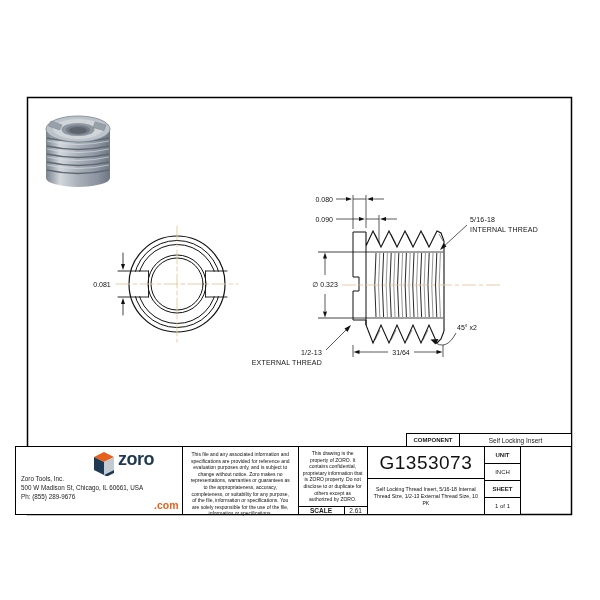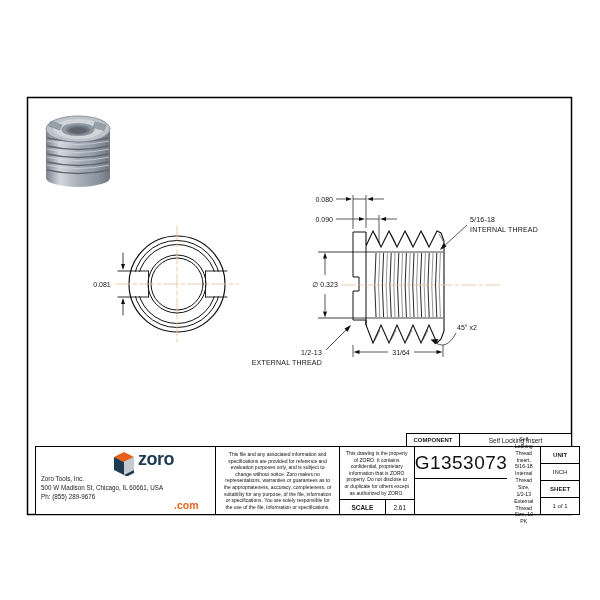--- a/index.html
+++ b/index.html
@@ -9,26 +9,26 @@
   }
   #sheet-svg{position:absolute;left:0;top:0;}
   .dimtext{font-family:"Liberation Sans",sans-serif;font-size:7px;fill:#111;}
   .lbltext{font-family:"Liberation Sans",sans-serif;font-size:7px;fill:#111;letter-spacing:.2px;}
   
   .tb{position:absolute;box-sizing:border-box;background:#fff;}
   .tb, .tb *{box-sizing:border-box;}
   #tb-component{left:406px;top:433px;width:166px;height:14px;border:1px solid #000;display:flex;}
   #tb-component .lab{width:53px;border-right:1px solid #000;display:flex;align-items:center;justify-content:center;font-size:6px;font-weight:bold;}
   #tb-component .val{flex:1;display:flex;align-items:center;justify-content:center;font-size:6.5px;}
-  #tb-main{left:35px;top:446px;width:545px;height:69px;border:1px solid #000;display:flex;}
+  #tb-main{left:15px;top:446px;width:506px;height:69px;border:1px solid #000;display:flex;}
   .cell{height:100%;position:relative;}
   #cell-logo{width:180px;}
   #cell-legal1{width:124px;border-left:1px solid #000;padding:4px 7px;display:flex;align-items:flex-start;}
   #cell-legal2{width:75px;border-left:1px solid #000;display:flex;flex-direction:column;}
-  #cell-part{width:127px;border-left:1px solid #000;display:flex;flex-direction:row;}
+  #cell-part{width:127px;border-left:1px solid #000;display:flex;flex-direction:column;}
   #cell-unit{width:39px;border-left:1px solid #000;display:flex;flex-direction:column;}
   .finetext{font-size:5px;line-height:1.32;text-align:center;color:#111;width:100%;}
   #legal2-text{flex:1;padding:3px 4px;display:flex;align-items:flex-start;}
   #scale-row{height:21px;border-top:1px solid #000;display:flex;}
   #scale-row .lab{width:46px;border-right:1px solid #000;display:flex;align-items:center;justify-content:center;font-weight:bold;font-size:6.5px;}
   #scale-row .val{flex:1;display:flex;align-items:center;justify-content:center;font-size:6.5px;}
   #part-number{height:32px;border-bottom:1px solid #000;display:flex;align-items:center;justify-content:center;
     font-size:19px;letter-spacing:.5px;color:#111;}
   #part-desc{flex:1;padding:3px 6px;display:flex;align-items:center;}
   #part-desc .finetext{font-size:5.2px;}

